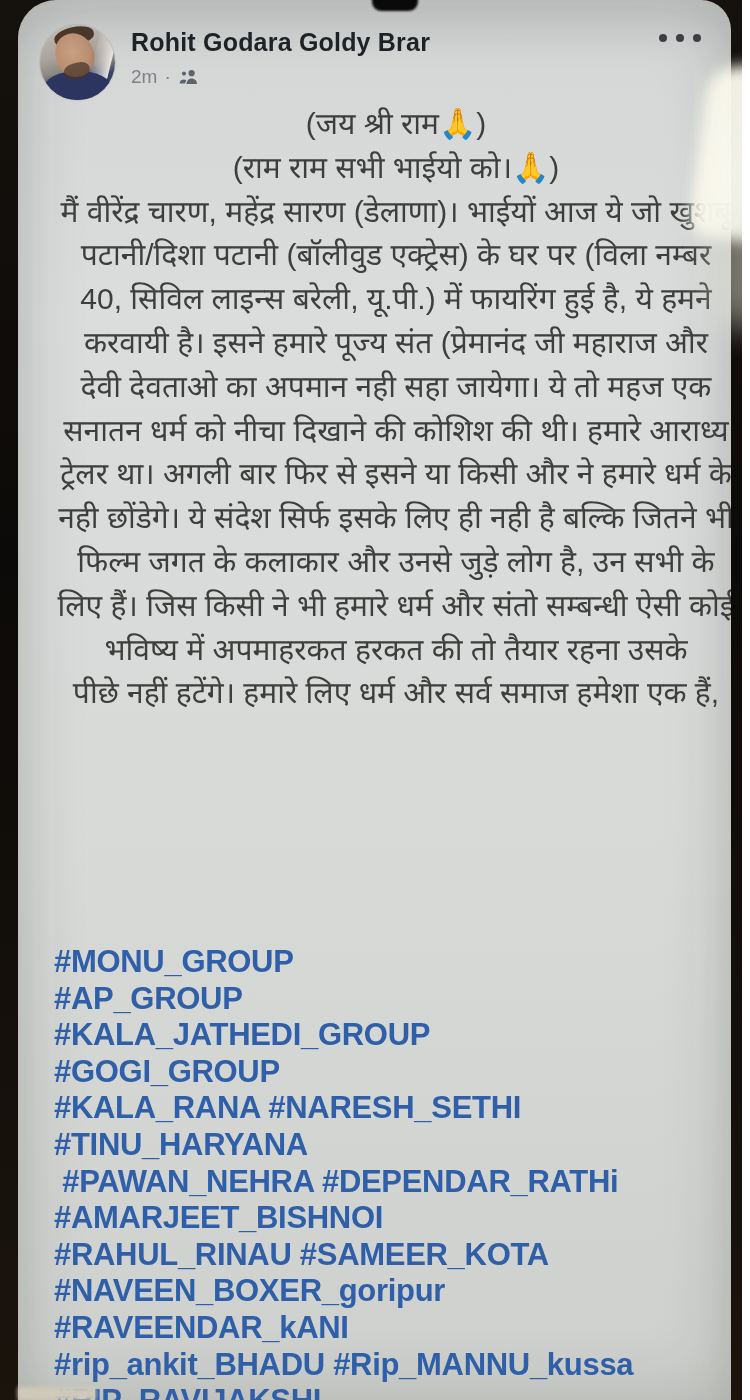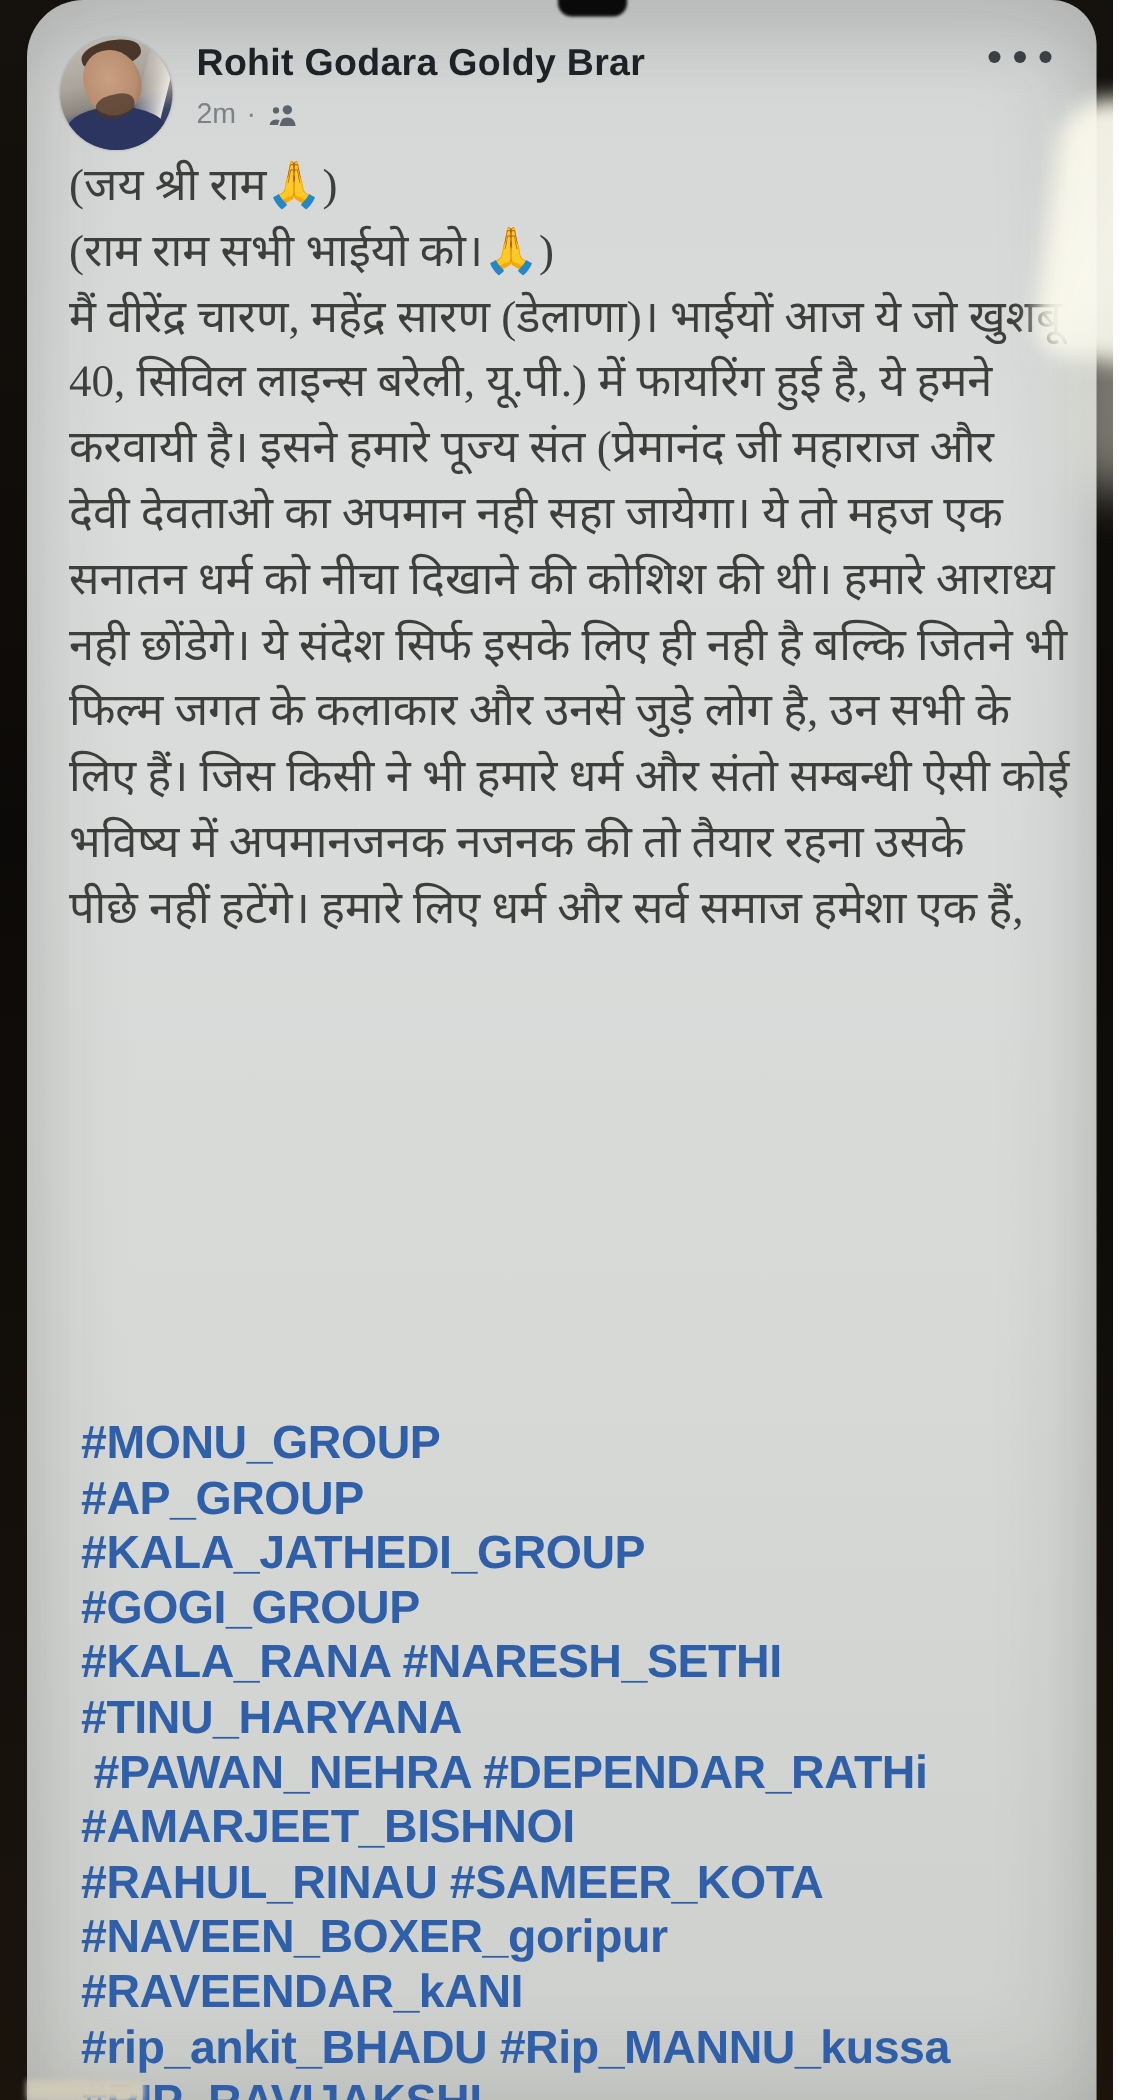--- a/index.html
+++ b/index.html
@@ -42,22 +42,22 @@
     background:rgba(74,55,42,.75);border-radius:40% 40% 50% 50%;transform:rotate(-14deg);}
   .av-shirt{position:absolute;left:4px;top:46px;width:68px;height:34px;
     background:#2b3560;border-radius:50% 50% 0 0;}
   .header-text{position:absolute;left:113px;top:28px;}
   .author{font-size:25px;font-weight:bold;color:#1e2227;letter-spacing:.2px;}
   .meta{margin-top:9px;font-size:19px;color:#7e8287;display:flex;align-items:center;gap:7px;text-align:right;}
   .menu{position:absolute;right:30px;top:34px;display:flex;gap:9px;cursor:pointer;}
   .menu .dot{width:8px;height:8px;border-radius:50%;background:#3c4044;}
   
   .post-body{position:absolute;left:28px;top:102px;width:700px;}
-  .body-line{font-family:Liberation Serif, serif;
-    font-size:30px;line-height:43.8px;color:#3d3f3d;white-space:pre;overflow:hidden;}
+  .body-line{font-family:Liberation Sans, sans-serif;
+    font-size:30px;line-height:43.8px;color:#3d3f3d;white-space:pre;overflow:hidden;text-align:center;}
   
   .hashtags{position:absolute;left:36px;top:944px;width:700px;}
   .hashtag-line{font-size:31px;line-height:36.6px;font-weight:bold;color:#2e5fa8;
     white-space:pre;letter-spacing:-.3px;overflow:hidden;cursor:pointer;}
   
   .friends-icon{display:inline-block;vertical-align:middle;}
 </style>
 </head>
 <body>
 
@@ -93,28 +93,30 @@
           <span class="dot"></span>
           <span class="dot"></span>
           <span class="dot"></span>
         </div>
       </div>
 
       <div class="post-body">
         <div class="body-line">(जय श्री राम🙏)</div>
         <div class="body-line">(राम राम सभी भाईयो को।🙏)</div>
         <div class="body-line">मैं वीरेंद्र चारण, महेंद्र सारण (डेलाणा)। भाईयों आज ये जो खुशबू</div>
+        <div class="body-line">पटानी/दिशा पटानी (बॉलीवुड एक्ट्रेस) के घर पर (विला नम्बर</div>
         <div class="body-line">40, सिविल लाइन्स बरेली, यू.पी.) में फायरिंग हुई है, ये हमने</div>
         <div class="body-line">करवायी है। इसने हमारे पूज्य संत (प्रेमानंद जी महाराज और</div>
         <div class="body-line">देवी देवताओ का अपमान नही सहा जायेगा। ये तो महज एक</div>
         <div class="body-line">सनातन धर्म को नीचा दिखाने की कोशिश की थी। हमारे आराध्य</div>
+        <div class="body-line">ट्रेलर था। अगली बार फिर से इसने या किसी और ने हमारे धर्म के</div>
         <div class="body-line">नही छोंडेगे। ये संदेश सिर्फ इसके लिए ही नही है बल्कि जितने भी</div>
         <div class="body-line">फिल्म जगत के कलाकार और उनसे जुड़े लोग है, उन सभी के</div>
         <div class="body-line">लिए हैं। जिस किसी ने भी हमारे धर्म और संतो सम्बन्धी ऐसी कोई</div>
-        <div class="body-line">भविष्य में अपमानजनक नजनक की तो तैयार रहना उसके</div>
+        <div class="body-line">भविष्य में अपमाहरकत हरकत की तो तैयार रहना उसके</div>
         <div class="body-line">पीछे नहीं हटेंगे। हमारे लिए धर्म और सर्व समाज हमेशा एक हैं,</div>
       </div>
 
       <div class="hashtags">
         <div class="hashtag-line">#MONU_GROUP</div>
         <div class="hashtag-line">#AP_GROUP</div>
         <div class="hashtag-line">#KALA_JATHEDI_GROUP</div>
         <div class="hashtag-line">#GOGI_GROUP</div>
         <div class="hashtag-line">#KALA_RANA #NARESH_SETHI</div>
         <div class="hashtag-line">#TINU_HARYANA</div>

